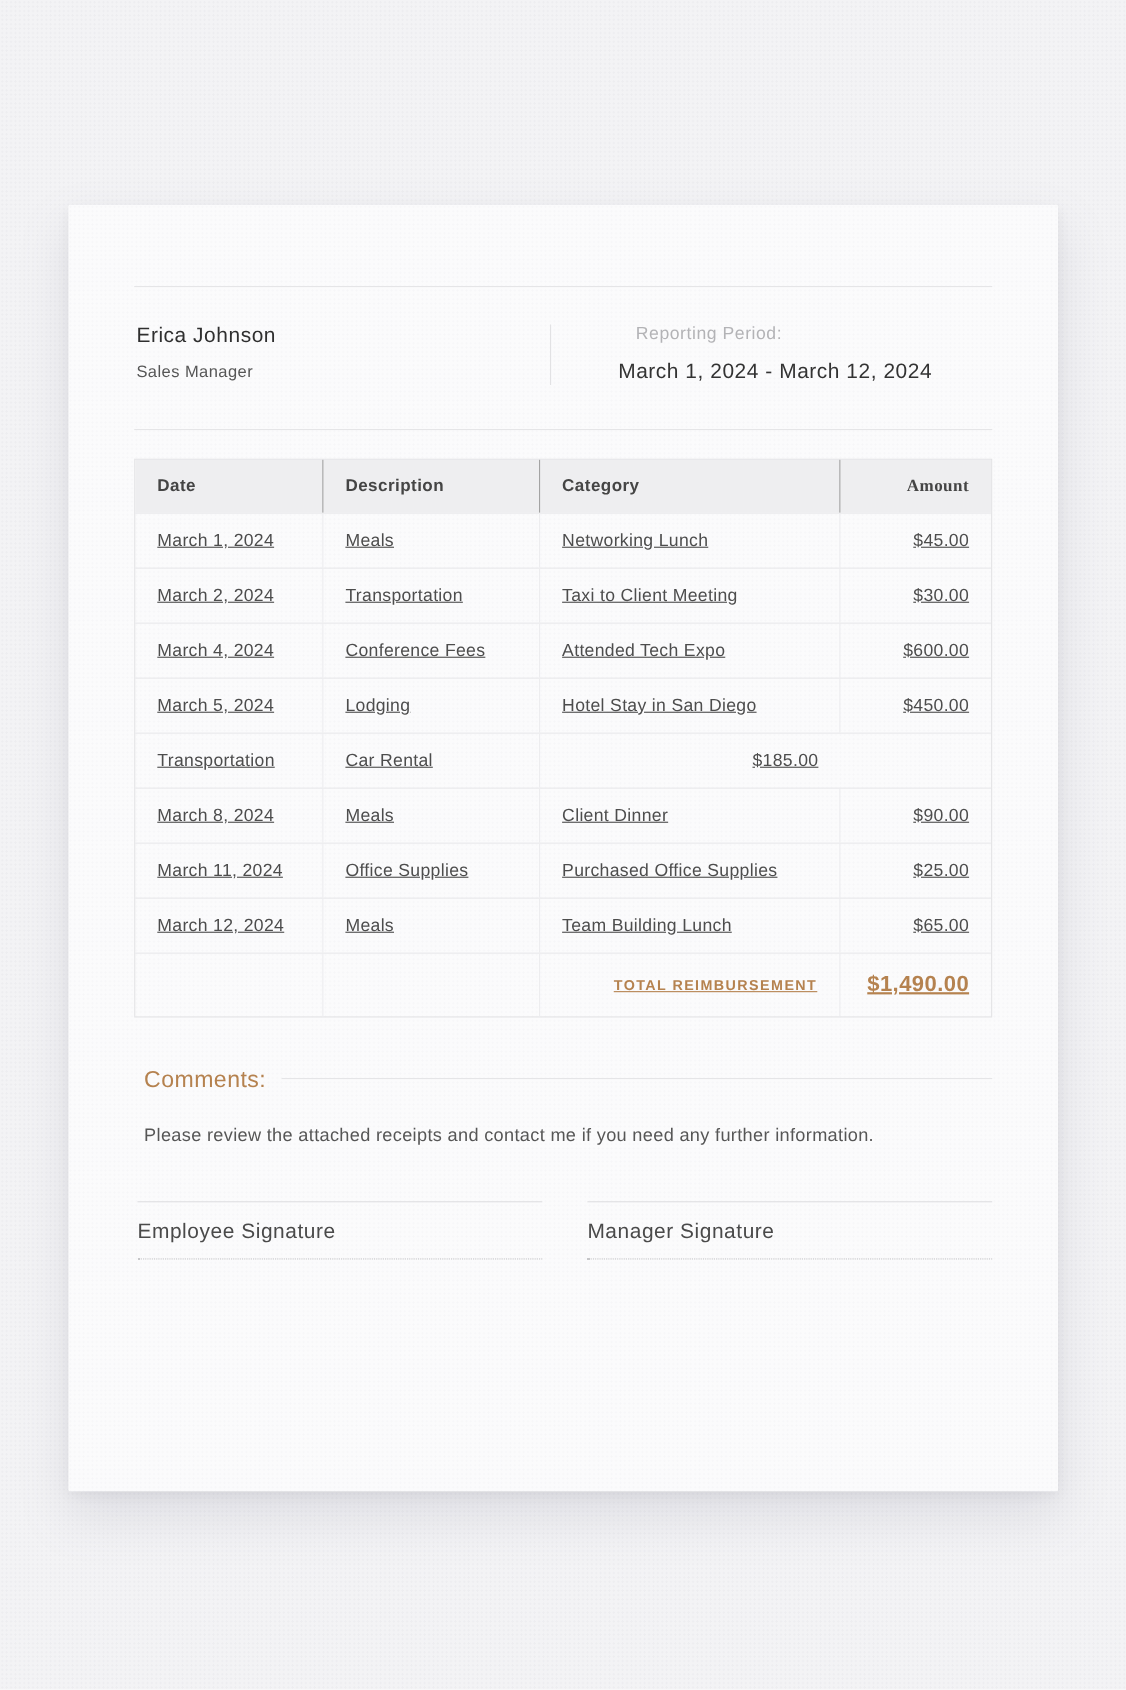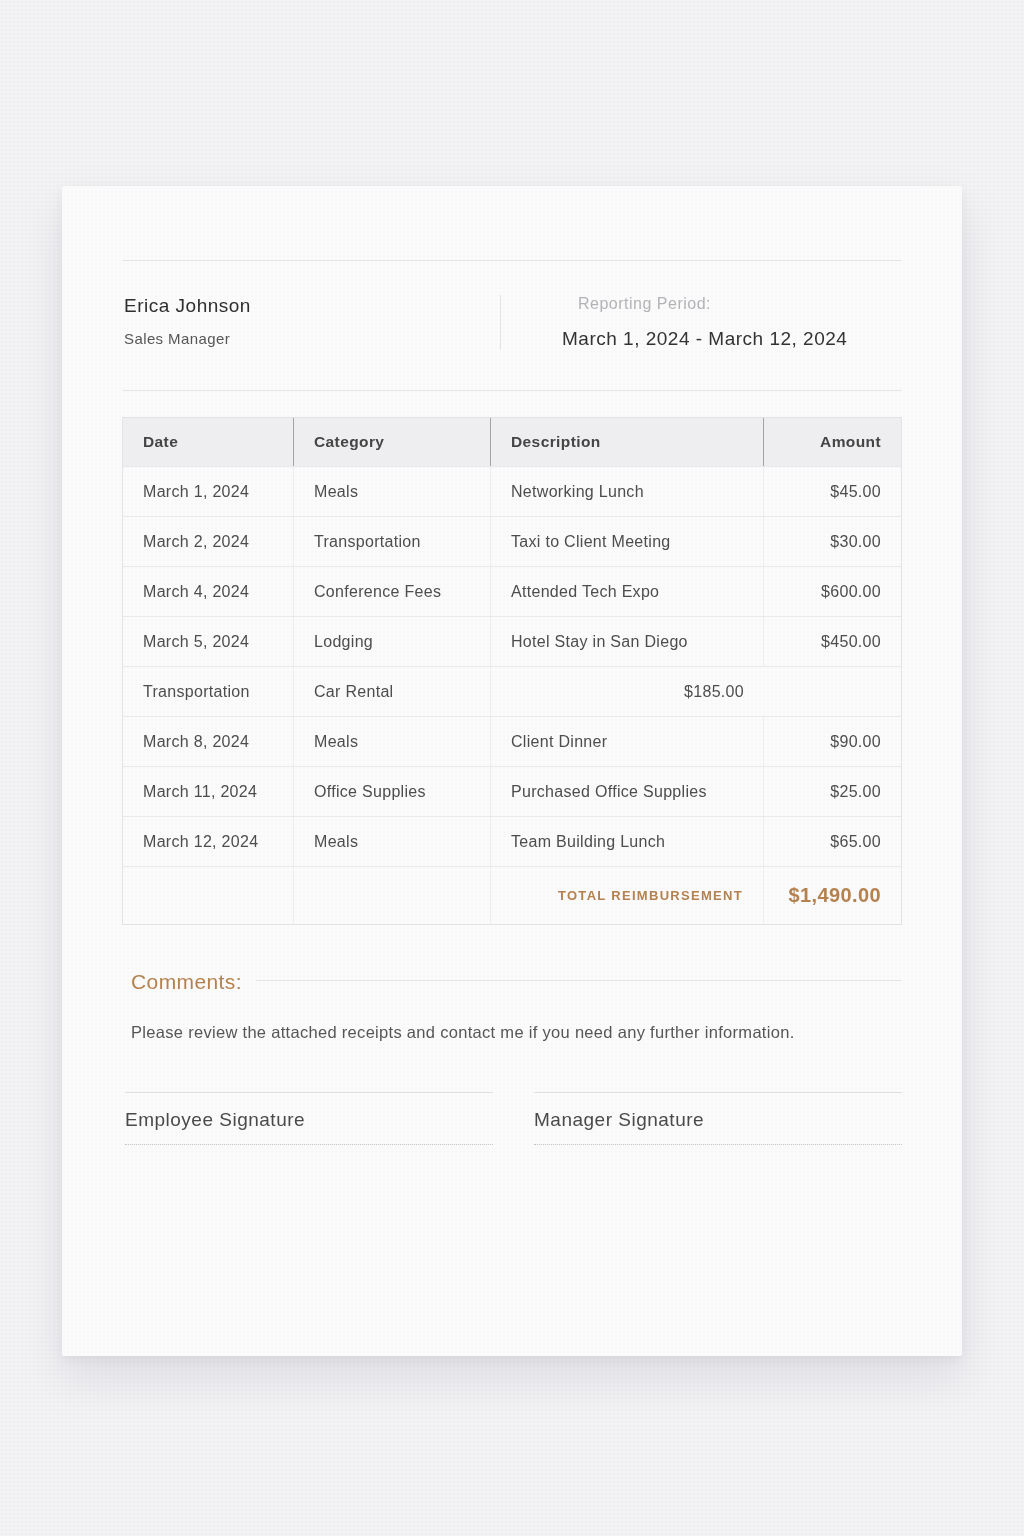--- a/index.html
+++ b/index.html
@@ -98,34 +98,35 @@
     display: flex;
     align-items: center;
     padding: 0 20px;
     font-size: 15.5px;
     font-weight: bold;
     color: #454545;
     letter-spacing: 0.4px;
     border-right: 1px solid #a3a3a3;
     box-sizing: border-box;
   }
-  .th:last-child { border-right: none; justify-content: flex-end; }
+  .th:last-child { border-right: none; justify-content: flex-end; font-family: Liberation Serif, serif; }
   .trow {
     border-top: 1px solid #e9e9eb;
   }
   .td {
     height: 49px;
     display: flex;
     align-items: center;
     padding: 0 20px;
     font-size: 16px;
     color: #4d4d4d;
     letter-spacing: 0.3px;
     border-right: 1px solid #ededef;
     box-sizing: border-box;
+    text-decoration: underline;
   }
   .td:last-child { border-right: none; justify-content: flex-end; }
   .total-row .td { height: 57px; }
   .total-label {
     justify-content: flex-end;
     font-size: 13px;
     font-weight: bold;
     letter-spacing: 1.3px;
     color: var(--accent, #b5824f);
   }
@@ -198,22 +199,22 @@
     </div>
     <div class="info-right">
       <div class="period-label">Reporting Period:</div>
       <div class="period-value">March 1, 2024 - March 12, 2024</div>
     </div>
   </div>
 
   <div class="expense-table">
     <div class="thead">
       <div class="th">Date</div>
+      <div class="th">Description</div>
       <div class="th">Category</div>
-      <div class="th">Description</div>
       <div class="th">Amount</div>
     </div>
 
     <div class="trow">
       <div class="td">March 1, 2024</div>
       <div class="td">Meals</div>
       <div class="td">Networking Lunch</div>
       <div class="td">$45.00</div>
     </div>
     <div class="trow">

